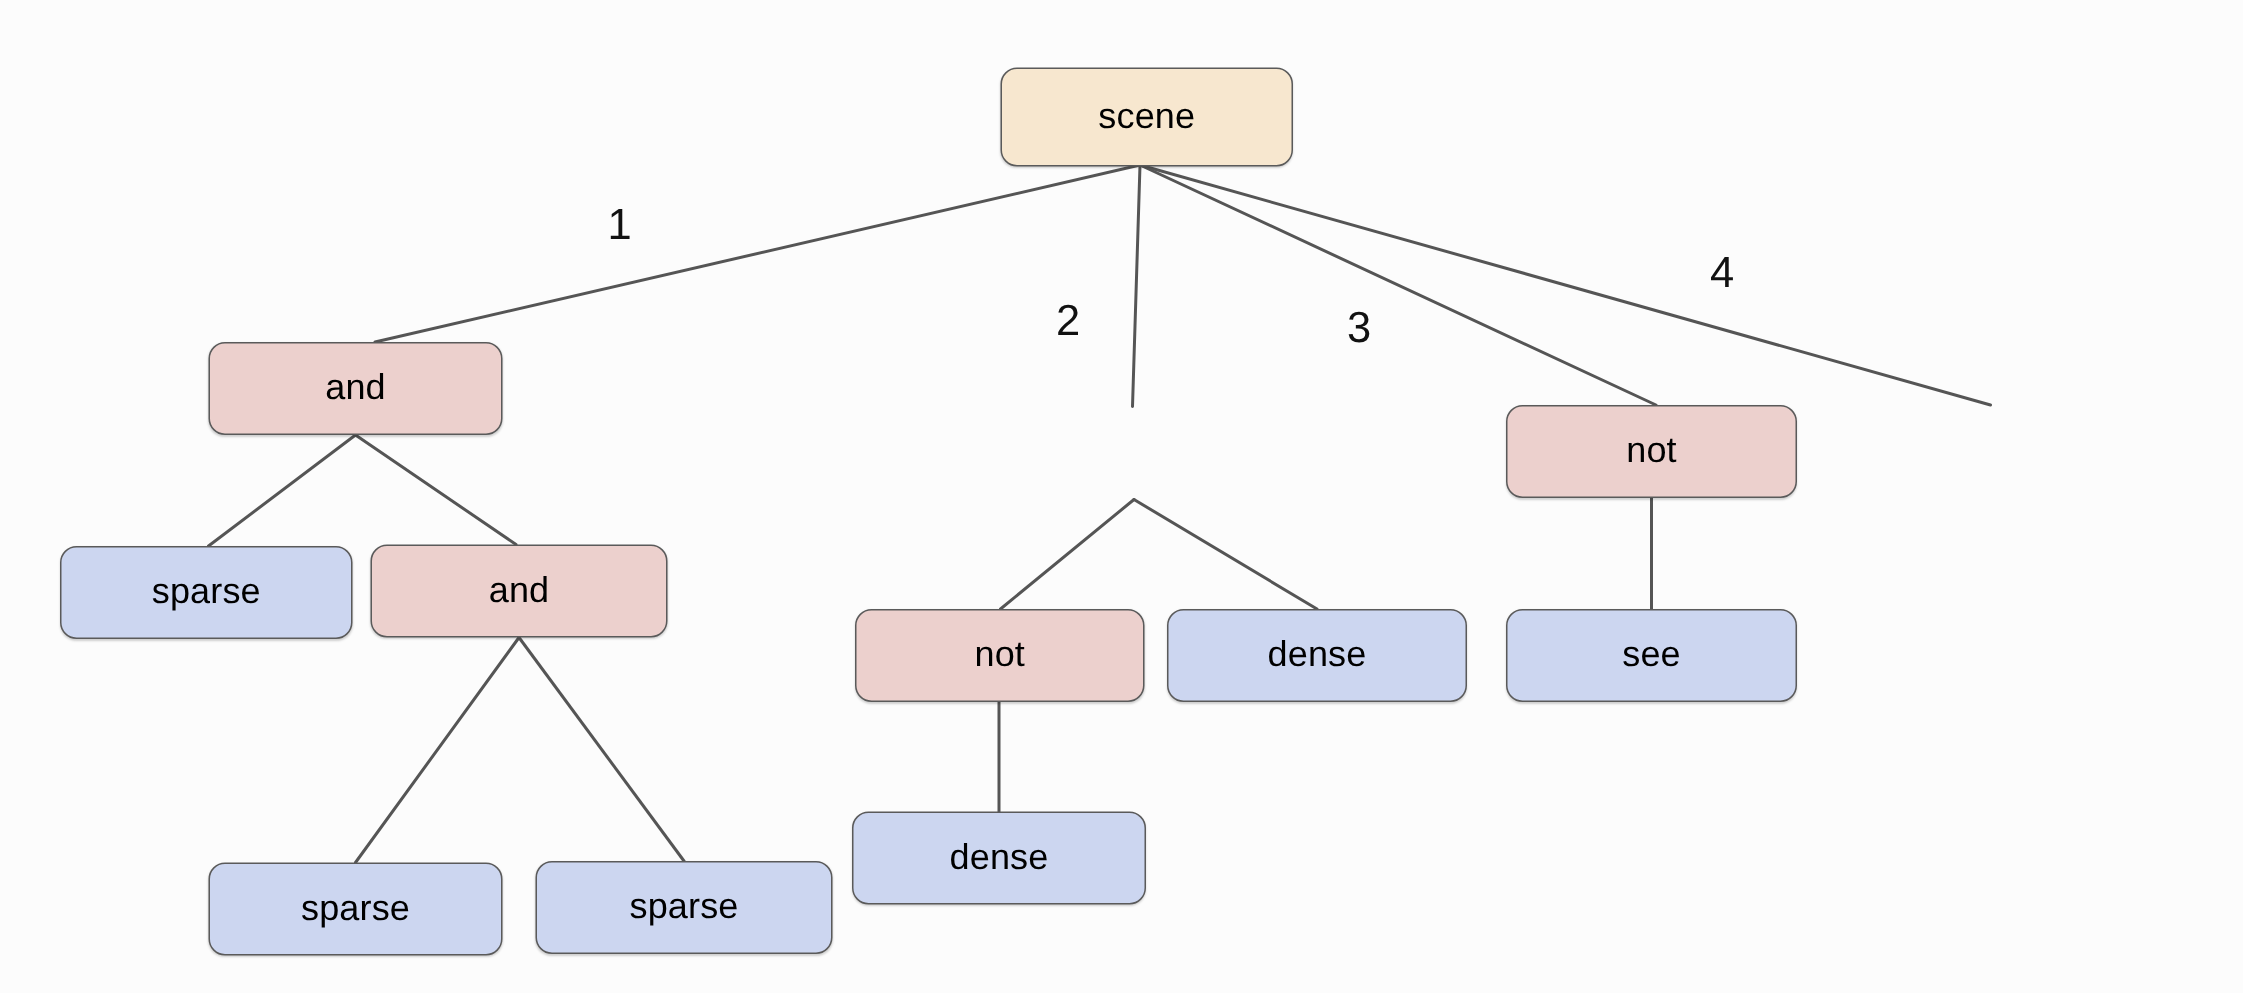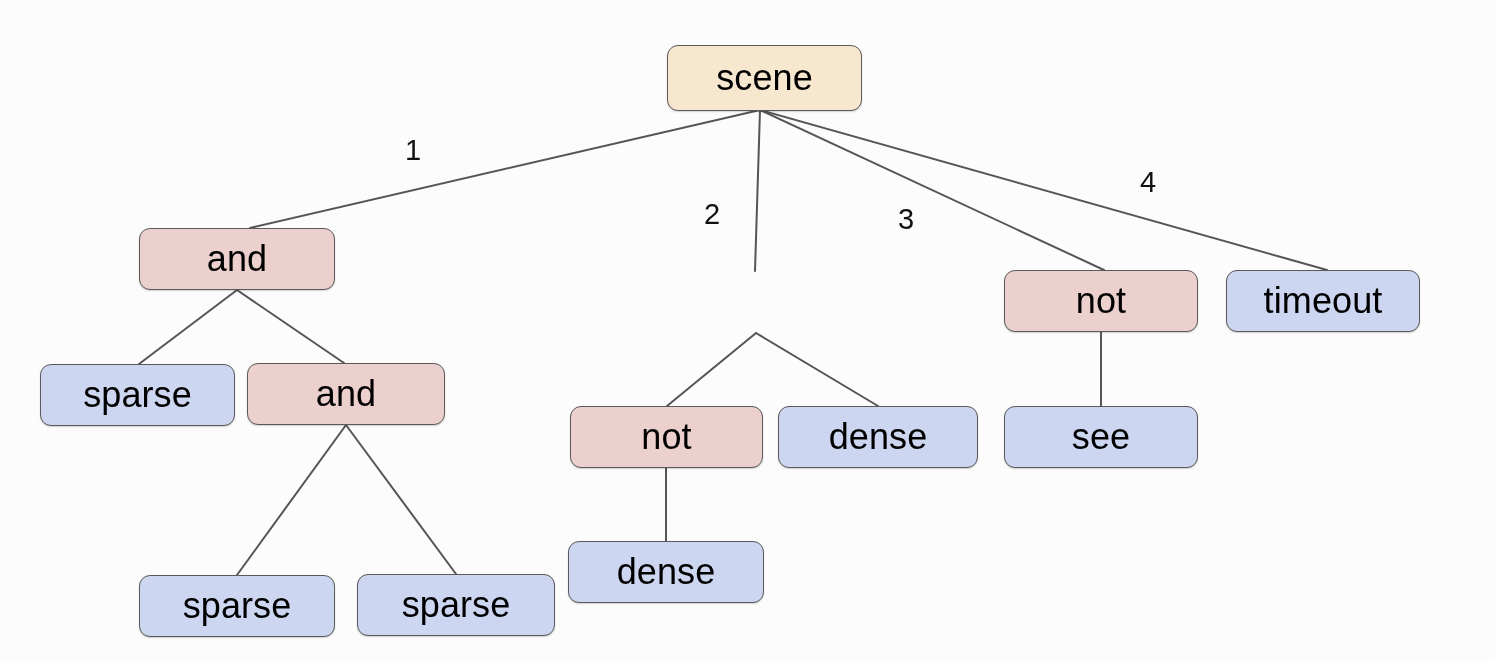--- a/index.html
+++ b/index.html
@@ -25,21 +25,21 @@
   }
   .node {
     position: absolute;
     box-sizing: border-box;
     border: 1.6px solid #5a5a5a;
     border-radius: 11px;
     display: flex;
     align-items: center;
     justify-content: center;
     color: #000000;
-    font-size: 36px;
+    font-size: 24px;
     line-height: 1;
     letter-spacing: 0.1px;
     white-space: nowrap;
     box-shadow: 0 1px 1.5px rgba(0,0,0,0.18);
     z-index: 2;
   }
   .node-label {
     pointer-events: none;
   }
   .edge-label {
@@ -99,16 +99,13 @@
     </div>
     <div class="node" style="left: 568px; top: 541px; width: 196px; height: 62px; background: rgb(204, 214, 240);">
       <span class="node-label">dense</span>
     </div>
     <div class="node" style="left: 1004px; top: 270px; width: 194px; height: 62px; background: rgb(236, 208, 205);">
       <span class="node-label">not</span>
     </div>
     <div class="node" style="left: 1004px; top: 406px; width: 194px; height: 62px; background: rgb(204, 214, 240);">
       <span class="node-label">see</span>
     </div>
-    <div class="node" style="left: 1226px; top: 270px; width: 194px; height: 62px; background: rgb(204, 214, 240);">
-      <span class="node-label">timeout</span>
-    </div>
   </div>
 
 </body></html>

